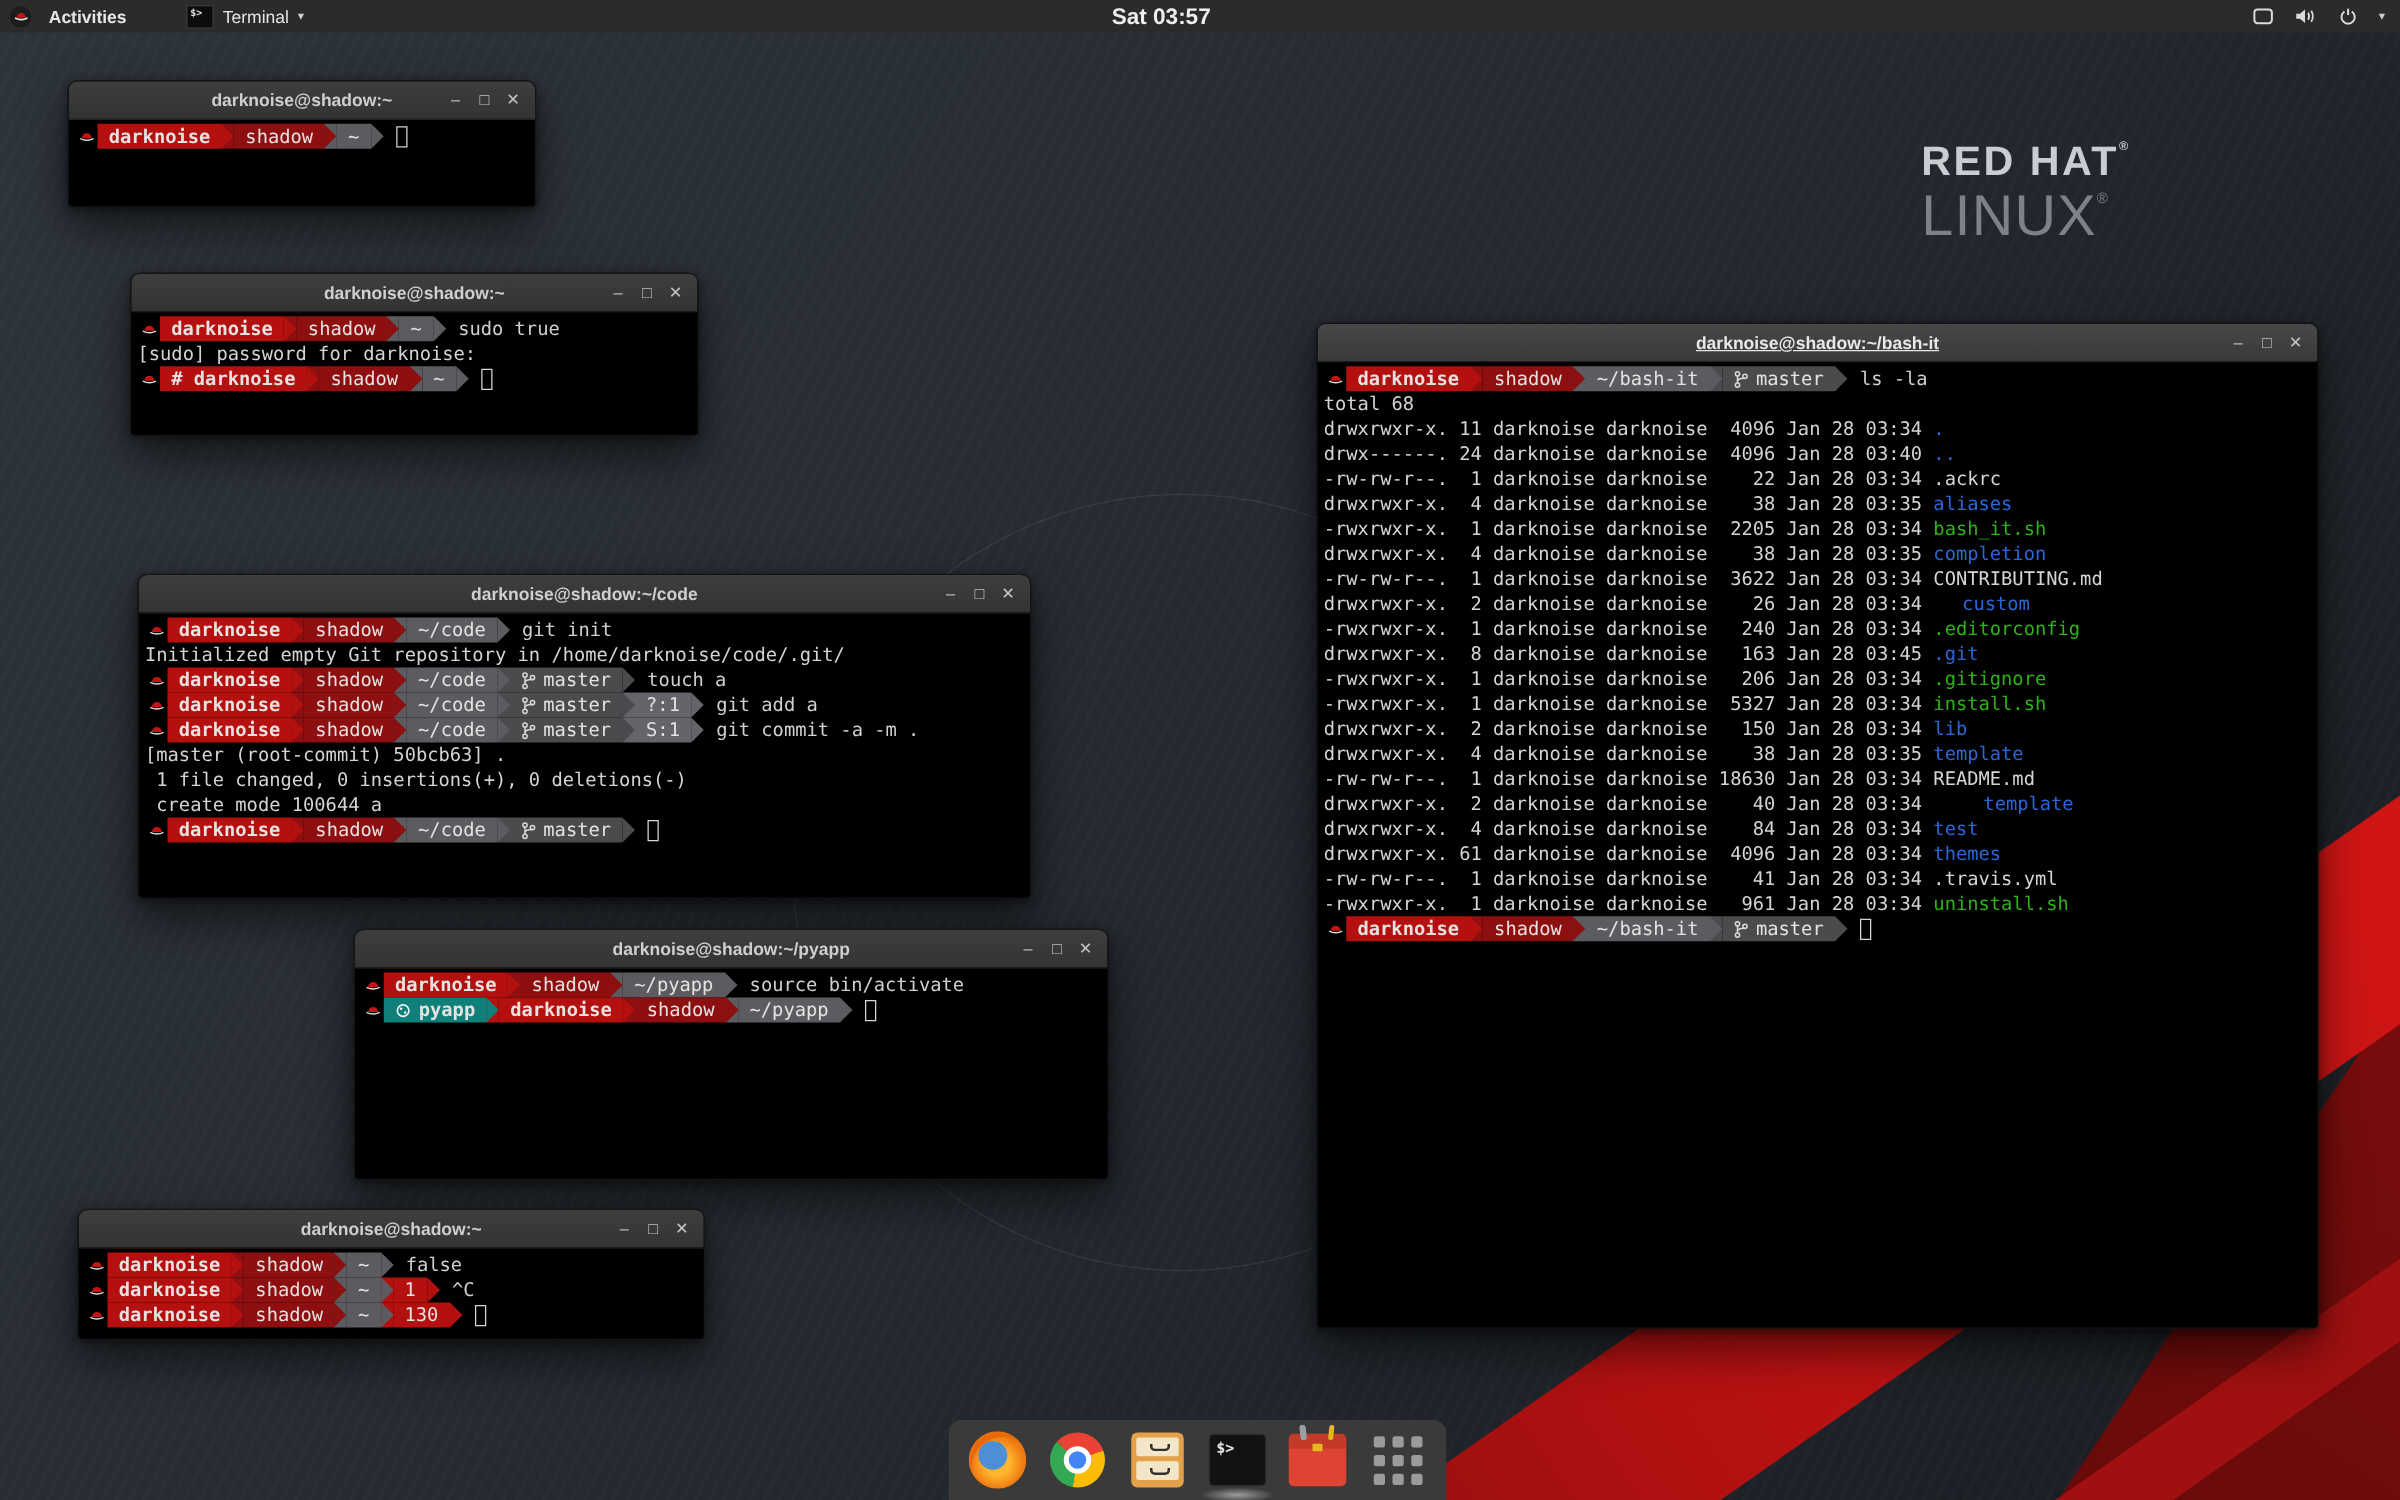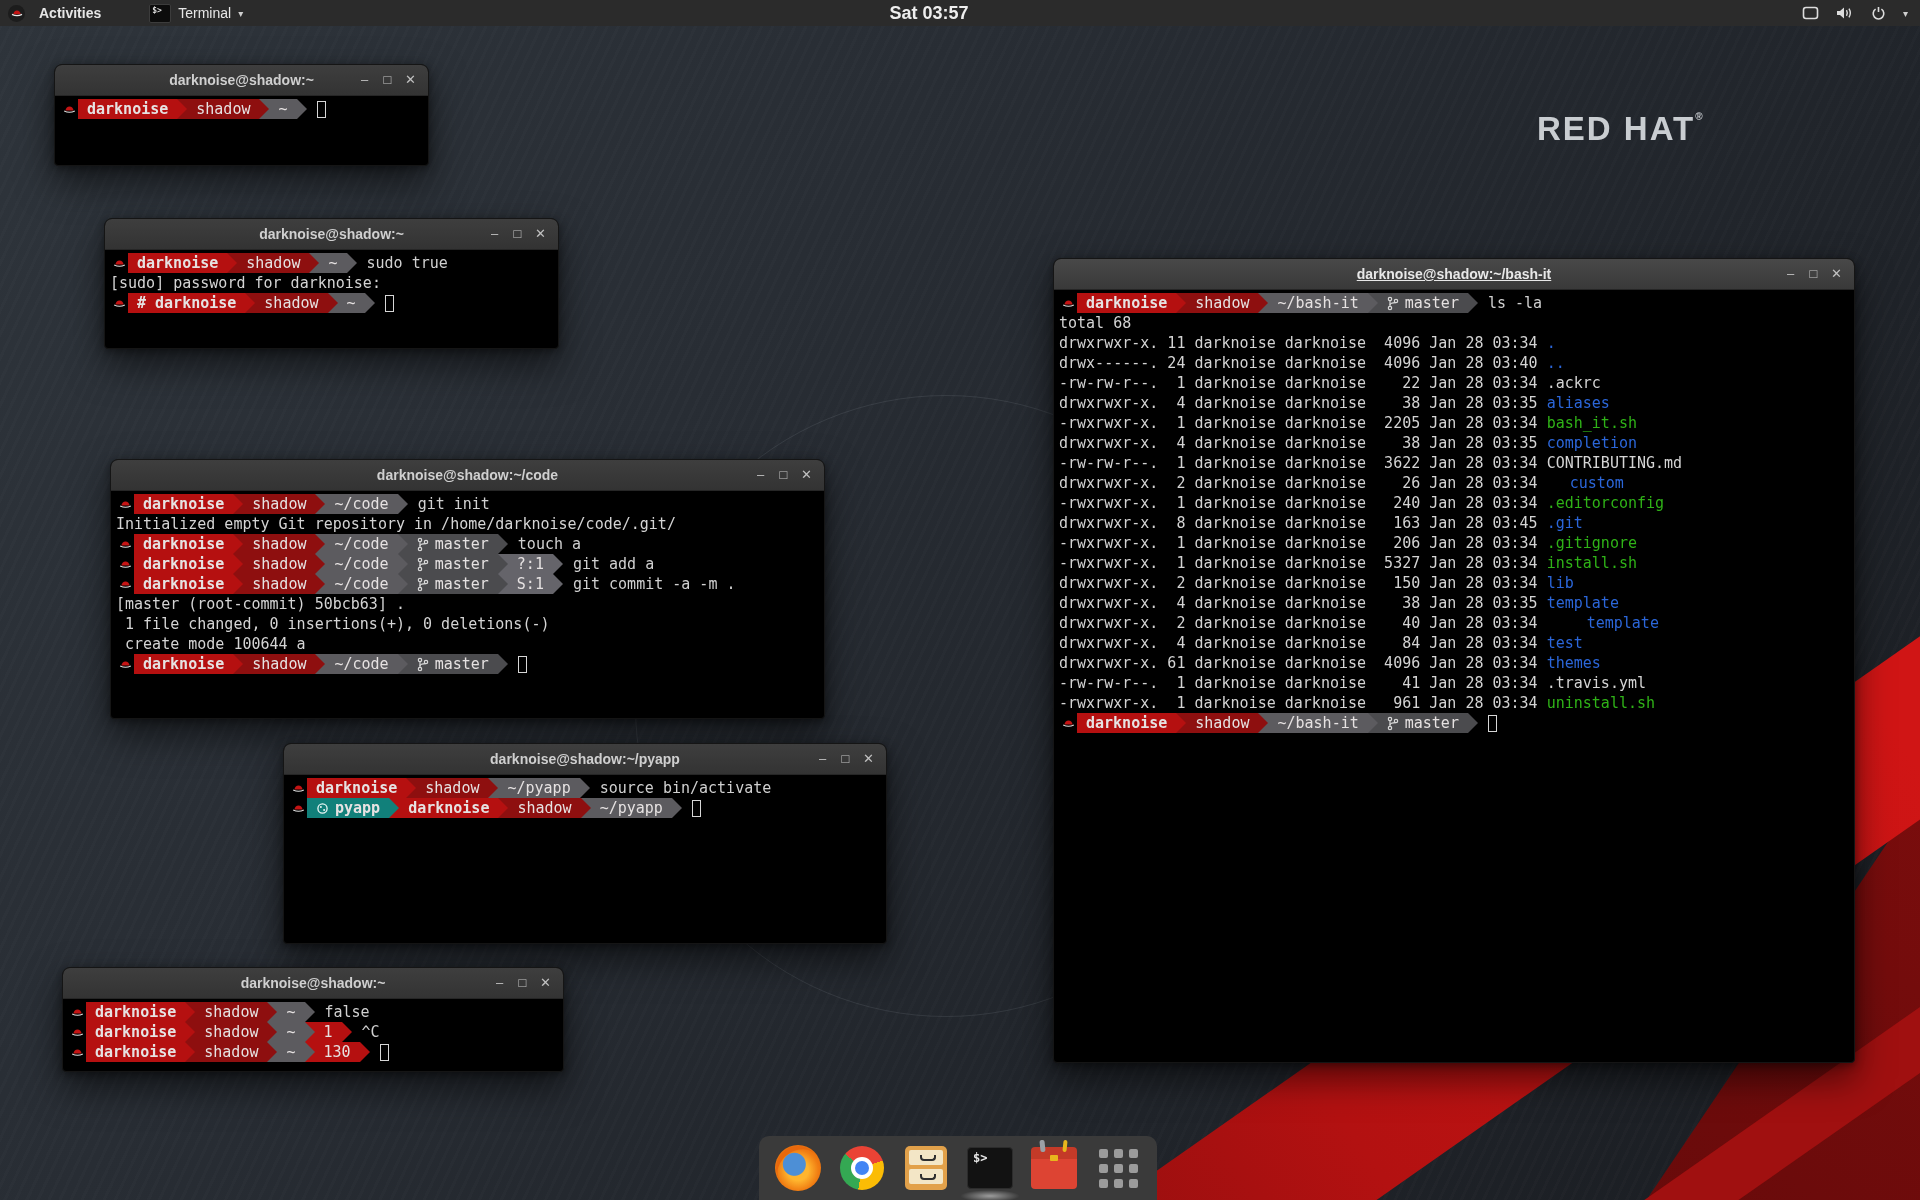--- a/index.html
+++ b/index.html
@@ -92,20 +92,21 @@
 <div class="desktop">
   <div class="stripes"></div>
   <div class="arc"></div>
   <div class="band bandC"></div>
   <div class="band bandB"></div>
   <div class="band bandA"></div>
   <div class="band bandD"></div>
 
   <div class="brand">
     <div class="l1"><span>RED HAT</span><sup>®</sup></div>
+    <div class="l3"><span>LINUX</span><sup>®</sup></div>
   </div>
 
   <div id="windows">
       <div class="twin" style="left: 54px; top: 64px; width: 373px; height: 100px;">
         <div class="titlebar">
           <div class="wtitle">darknoise@shadow:~</div>
           <div class="wbtns">
             <span class="wbtn">–</span>
             <span class="wbtn">□</span>
             <span class="wbtn">✕</span>
@@ -285,20 +286,21 @@
           <div class="trow"><span class="out"><span>-rwxrwxr-x.  1 darknoise darknoise  2205 Jan 28 03:34 </span><span style="color: rgb(47, 178, 23);">bash_it.sh</span></span></div>
           <div class="trow"><span class="out"><span>drwxrwxr-x.  4 darknoise darknoise    38 Jan 28 03:35 </span><span style="color: rgb(43, 102, 217);">completion</span></span></div>
           <div class="trow"><span class="out"><span>-rw-rw-r--.  1 darknoise darknoise  3622 Jan 28 03:34 </span><span style="color: rgb(212, 212, 212);">CONTRIBUTING.md</span></span></div>
           <div class="trow"><span class="out"><span>drwxrwxr-x.  2 darknoise darknoise    26 Jan 28 03:34 </span><span style="color: rgb(43, 102, 217); margin-left: 23px;">custom</span></span></div>
           <div class="trow"><span class="out"><span>-rwxrwxr-x.  1 darknoise darknoise   240 Jan 28 03:34 </span><span style="color: rgb(47, 178, 23);">.editorconfig</span></span></div>
           <div class="trow"><span class="out"><span>drwxrwxr-x.  8 darknoise darknoise   163 Jan 28 03:45 </span><span style="color: rgb(43, 102, 217);">.git</span></span></div>
           <div class="trow"><span class="out"><span>-rwxrwxr-x.  1 darknoise darknoise   206 Jan 28 03:34 </span><span style="color: rgb(47, 178, 23);">.gitignore</span></span></div>
           <div class="trow"><span class="out"><span>-rwxrwxr-x.  1 darknoise darknoise  5327 Jan 28 03:34 </span><span style="color: rgb(47, 178, 23);">install.sh</span></span></div>
           <div class="trow"><span class="out"><span>drwxrwxr-x.  2 darknoise darknoise   150 Jan 28 03:34 </span><span style="color: rgb(43, 102, 217);">lib</span></span></div>
           <div class="trow"><span class="out"><span>drwxrwxr-x.  4 darknoise darknoise    38 Jan 28 03:35 </span><span style="color: rgb(43, 102, 217);">template</span></span></div>
+          <div class="trow"><span class="out"><span>-rw-rw-r--.  1 darknoise darknoise 18630 Jan 28 03:34 </span><span style="color: rgb(212, 212, 212);">README.md</span></span></div>
           <div class="trow"><span class="out"><span>drwxrwxr-x.  2 darknoise darknoise    40 Jan 28 03:34 </span><span style="color: rgb(43, 102, 217); margin-left: 40px;">template</span></span></div>
           <div class="trow"><span class="out"><span>drwxrwxr-x.  4 darknoise darknoise    84 Jan 28 03:34 </span><span style="color: rgb(43, 102, 217);">test</span></span></div>
           <div class="trow"><span class="out"><span>drwxrwxr-x. 61 darknoise darknoise  4096 Jan 28 03:34 </span><span style="color: rgb(43, 102, 217);">themes</span></span></div>
           <div class="trow"><span class="out"><span>-rw-rw-r--.  1 darknoise darknoise    41 Jan 28 03:34 </span><span style="color: rgb(212, 212, 212);">.travis.yml</span></span></div>
           <div class="trow"><span class="out"><span>-rwxrwxr-x.  1 darknoise darknoise   961 Jan 28 03:34 </span><span style="color: rgb(47, 178, 23);">uninstall.sh</span></span></div>
           <div class="trow"><span class="leader"><svg width="13" height="11" viewBox="0 0 13 11">
                 <path d="M2.4 6.6 Q3.2 2.6 6.5 2.6 Q9.8 2.6 10.6 6.6 Z" fill="#c41414"></path>
                 <path d="M1.2 6.9 Q6.5 9.6 11.8 6.9" stroke="#dddddd" stroke-width="1.1" fill="none"></path>
               </svg></span><span class="seg" style="background: rgb(181, 16, 16); font-weight: bold;"><span>darknoise</span></span><span class="psep" style="border-left-color: rgb(181, 16, 16); border-top-color: rgb(142, 15, 15); border-bottom-color: rgb(142, 15, 15);"></span><span class="seg" style="background: rgb(142, 15, 15);"><span>shadow</span></span><span class="psep" style="border-left-color: rgb(142, 15, 15); border-top-color: rgb(92, 91, 95); border-bottom-color: rgb(92, 91, 95);"></span><span class="seg" style="background: rgb(92, 91, 95);"><span>~/bash-it</span></span><span class="psep" style="border-left-color: rgb(92, 91, 95); border-top-color: rgb(75, 75, 78); border-bottom-color: rgb(75, 75, 78);"></span><span class="seg" style="background: rgb(75, 75, 78);"><span class="segicon"><svg width="12" height="15" viewBox="0 0 12 15">
                   <g stroke="#d9d9d9" stroke-width="1.2" fill="none">

